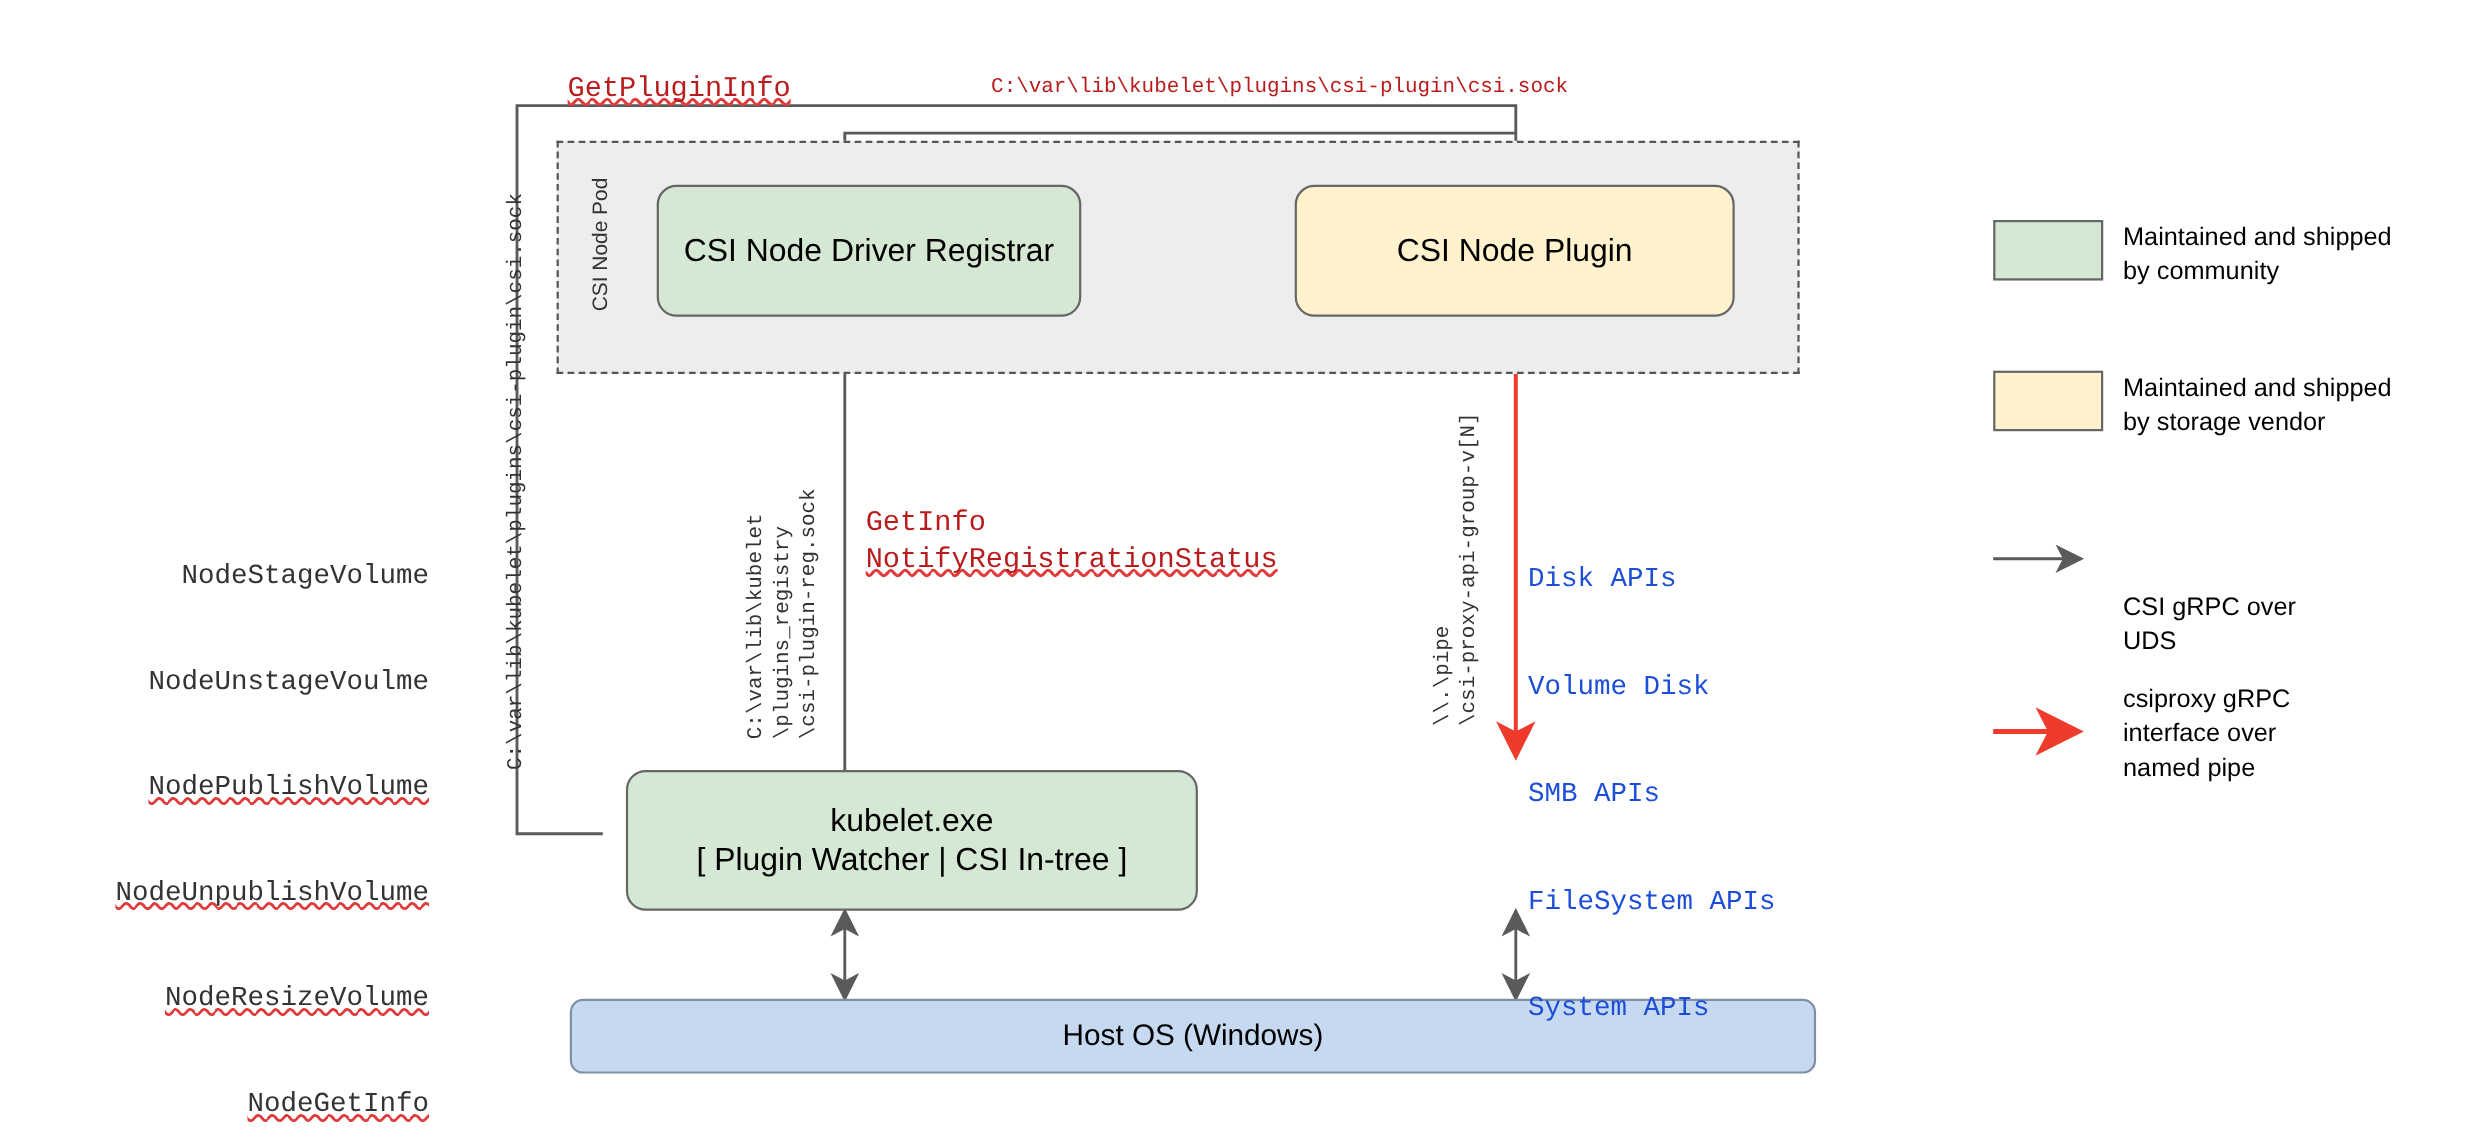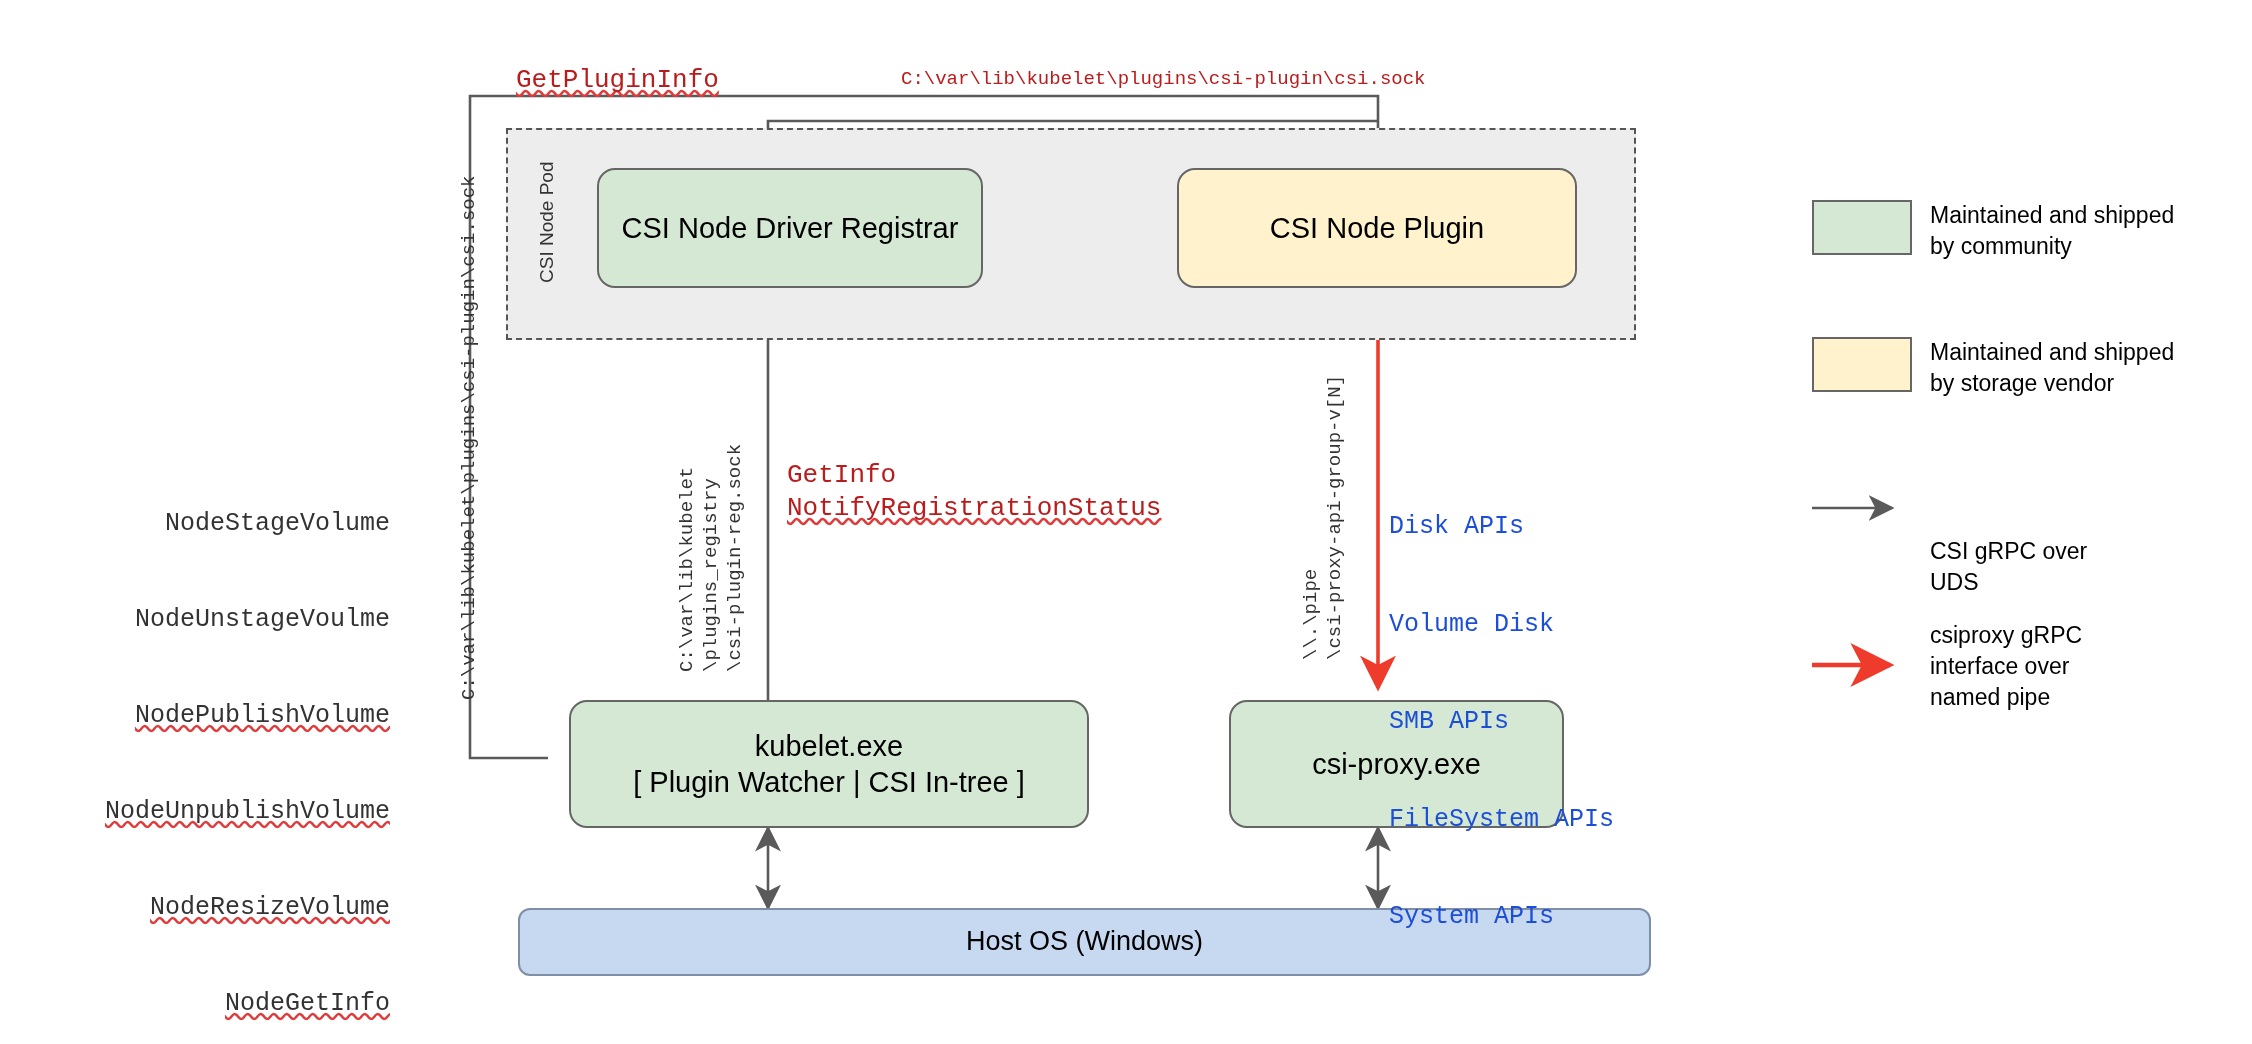--- a/index.html
+++ b/index.html
@@ -95,23 +95,20 @@
 
   <div class="box box-yellow" style="left:1177px;top:168px;width:400px;height:120px;">
     <span class="t1">CSI Node Plugin</span>
   </div>
 
   <div class="box box-green" style="left:548px;top:700px;width:520px;height:128px;flex-direction:column;">
     <span class="t1">kubelet.exe</span>
     <span class="t2">[ Plugin Watcher | CSI In-tree ]</span>
   </div>
 
-  <div class="box box-green" style="left:1208px;top:700px;width:335px;height:128px;">
-    <span class="t1">csi-proxy.exe</span>
-  </div>
 
   <div class="box box-blue" style="left:518px;top:908px;width:1133px;height:68px;border-radius:12px;">
     <span class="t1" style="font-size:27px;">Host OS (Windows)</span>
   </div>
 
   <div class="lbl mono lbl-md sq" style="left:516px;top:65px;">GetPluginInfo</div>
 
   <div class="lbl mono lbl-sm" style="left:901px;top:68px;">C:\var\lib\kubelet\plugins\csi-plugin\csi.sock</div>
 
   <div class="vrot lbl-sm" style="left:458px;top:700px;">C:\var\lib\kubelet\plugins\csi-plugin\csi.sock</div>

